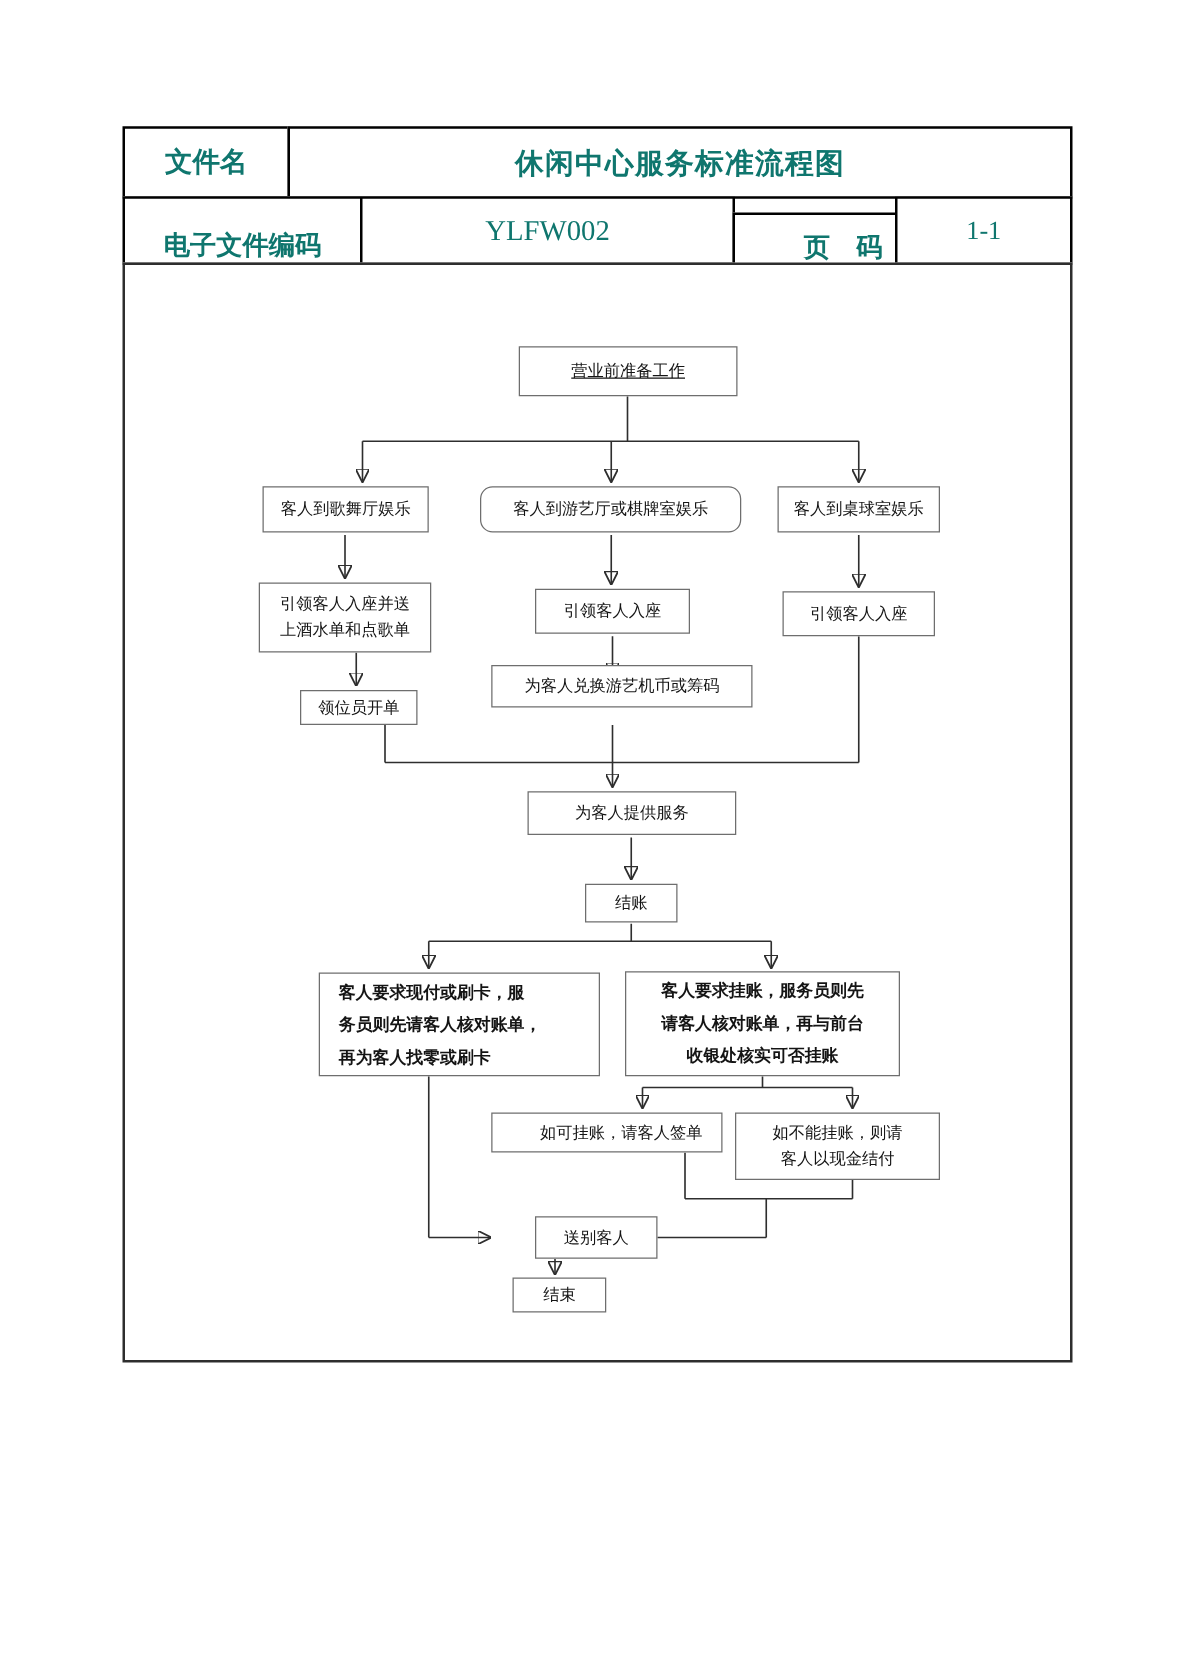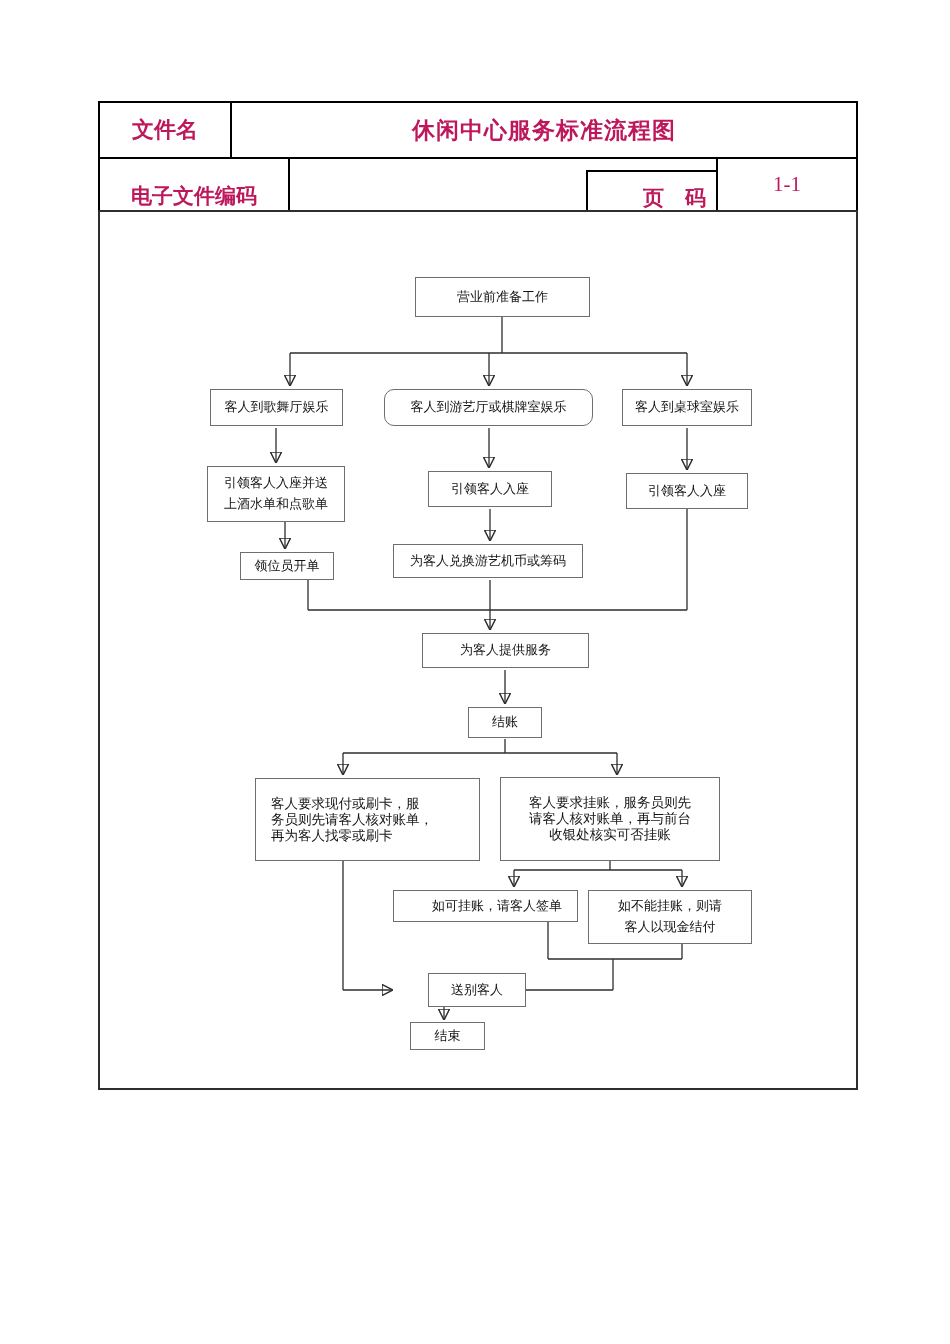--- a/index.html
+++ b/index.html
@@ -9,21 +9,21 @@
     color:#111;
   }
   .page{position:absolute;left:0;top:0;width:950px;height:1344px;background:#fff;}
 
   
   .hcell{
     position:absolute;box-sizing:border-box;border:2px solid #000;
     display:flex;align-items:center;justify-content:center;
     background:#fff;
     font-family:"Liberation Sans","DejaVu Sans",sans-serif;
-    font-weight:bold;color:#be185d;
+    font-weight:bold;color:#0f766e;
   }
   .hcell.serif{font-family:"Liberation Serif","DejaVu Serif",serif;font-weight:normal;}
 
   
   .flow-frame{
     position:absolute;left:98px;top:210px;width:760px;height:880px;
     box-sizing:border-box;border:2px solid #2e2e2e;background:#fff;
   }
 
   
@@ -31,36 +31,39 @@
   svg.wires path{stroke:#2e2e2e;stroke-width:1.3;fill:none;}
 
   
   .node{
     position:absolute;box-sizing:border-box;background:#fff;
     border:1px solid #6e6e6e;
     display:flex;align-items:center;justify-content:center;
     text-align:center;font-size:13px;line-height:1.6;color:#141414;
     white-space:pre-line;
   }
-  .node.big{font-size:13.5px;line-height:16px;}
+  .node.big{font-size:13.5px;line-height:26px;font-weight:bold;}
   .node.align-left{justify-content:flex-start;text-align:left;padding-left:15px;padding-right:8px;}
 </style>
 </head>
 <body>
 
 <div class="page">
 
   <div class="hcell" style="left:98px;top:101px;width:134px;height:58px;font-size:22px;">
     <span>文件名</span>
   </div>
   <div class="hcell" style="left:230px;top:101px;width:628px;height:58px;font-size:23px;letter-spacing:1px;">
     <span>休闲中心服务标准流程图</span>
   </div>
   <div class="hcell" style="left:98px;top:157px;width:192px;height:55px;font-size:21px;align-items:flex-end;">
     <span>电子文件编码</span>
+  </div>
+  <div class="hcell serif" style="left:288px;top:157px;width:300px;height:55px;font-size:23px;">
+    <span>YLFW002</span>
   </div>
   <div class="hcell" style="left:586px;top:170px;width:132px;height:55px;font-size:21px;padding-left:45px;">
     <span>页　码</span>
   </div>
   <div class="hcell serif" style="left:716px;top:157px;width:142px;height:55px;font-size:21px;">
     <span>1-1</span>
   </div>
 
   <div class="flow-frame"></div>
 
@@ -90,33 +93,33 @@
     <path d="M505 670 V703" marker-end="url(#arw)"></path>
     <path d="M343 753 V774" marker-end="url(#arw)"></path>
     <path d="M617 753 V774" marker-end="url(#arw)"></path>
     <path d="M514 870 V886" marker-end="url(#arw)"></path>
     <path d="M682 870 V886" marker-end="url(#arw)"></path>
     <path d="M613 990 H496" marker-end="url(#arw)"></path>
     <path d="M343 990 H392" marker-end="url(#arw)"></path>
     <path d="M444 1007 V1019" marker-end="url(#arw)"></path>
   </svg>
 
-  <div class="node" style="left:415px;top:277px;width:175px;height:40px;">营业前准备工作</div>
+  <div class="node" style="left:415px;top:277px;width:175px;height:40px;text-decoration:underline;">营业前准备工作</div>
 
   <div class="node" style="left:210px;top:389px;width:133px;height:37px;">客人到歌舞厅娱乐</div>
   <div class="node" style="left:384px;top:389px;width:209px;height:37px;border-radius:10px;">客人到游艺厅或棋牌室娱乐</div>
   <div class="node" style="left:622px;top:389px;width:130px;height:37px;">客人到桌球室娱乐</div>
 
   <div class="node" style="left:207px;top:466px;width:138px;height:56px;">引领客人入座并送
 上酒水单和点歌单</div>
   <div class="node" style="left:428px;top:471px;width:124px;height:36px;">引领客人入座</div>
   <div class="node" style="left:626px;top:473px;width:122px;height:36px;">引领客人入座</div>
 
   <div class="node" style="left:240px;top:552px;width:94px;height:28px;">领位员开单</div>
-  <div class="node" style="left:393px;top:544px;width:190px;height:34px;">为客人兑换游艺机币或筹码</div>
+  <div class="node" style="left:393px;top:532px;width:209px;height:34px;">为客人兑换游艺机币或筹码</div>
 
   <div class="node" style="left:422px;top:633px;width:167px;height:35px;">为客人提供服务</div>
 
   <div class="node" style="left:468px;top:707px;width:74px;height:31px;">结账</div>
 
   <div class="node big align-left" style="left:255px;top:778px;width:225px;height:83px;">客人要求现付或刷卡，服
 务员则先请客人核对账单，
 再为客人找零或刷卡</div>
   <div class="node big" style="left:500px;top:777px;width:220px;height:84px;">客人要求挂账，服务员则先
 请客人核对账单，再与前台

